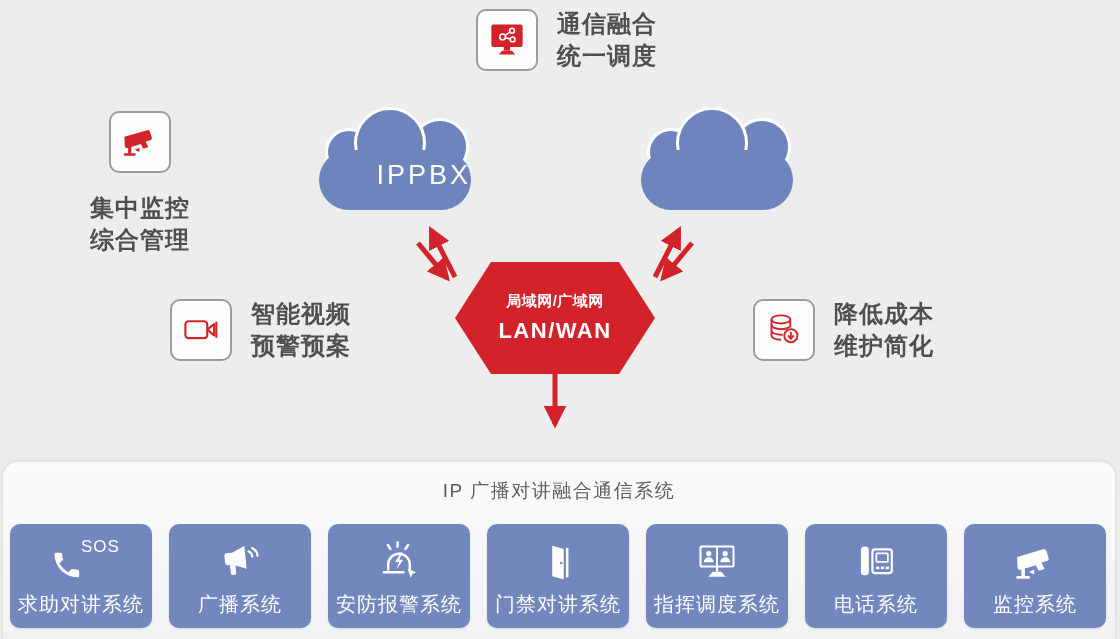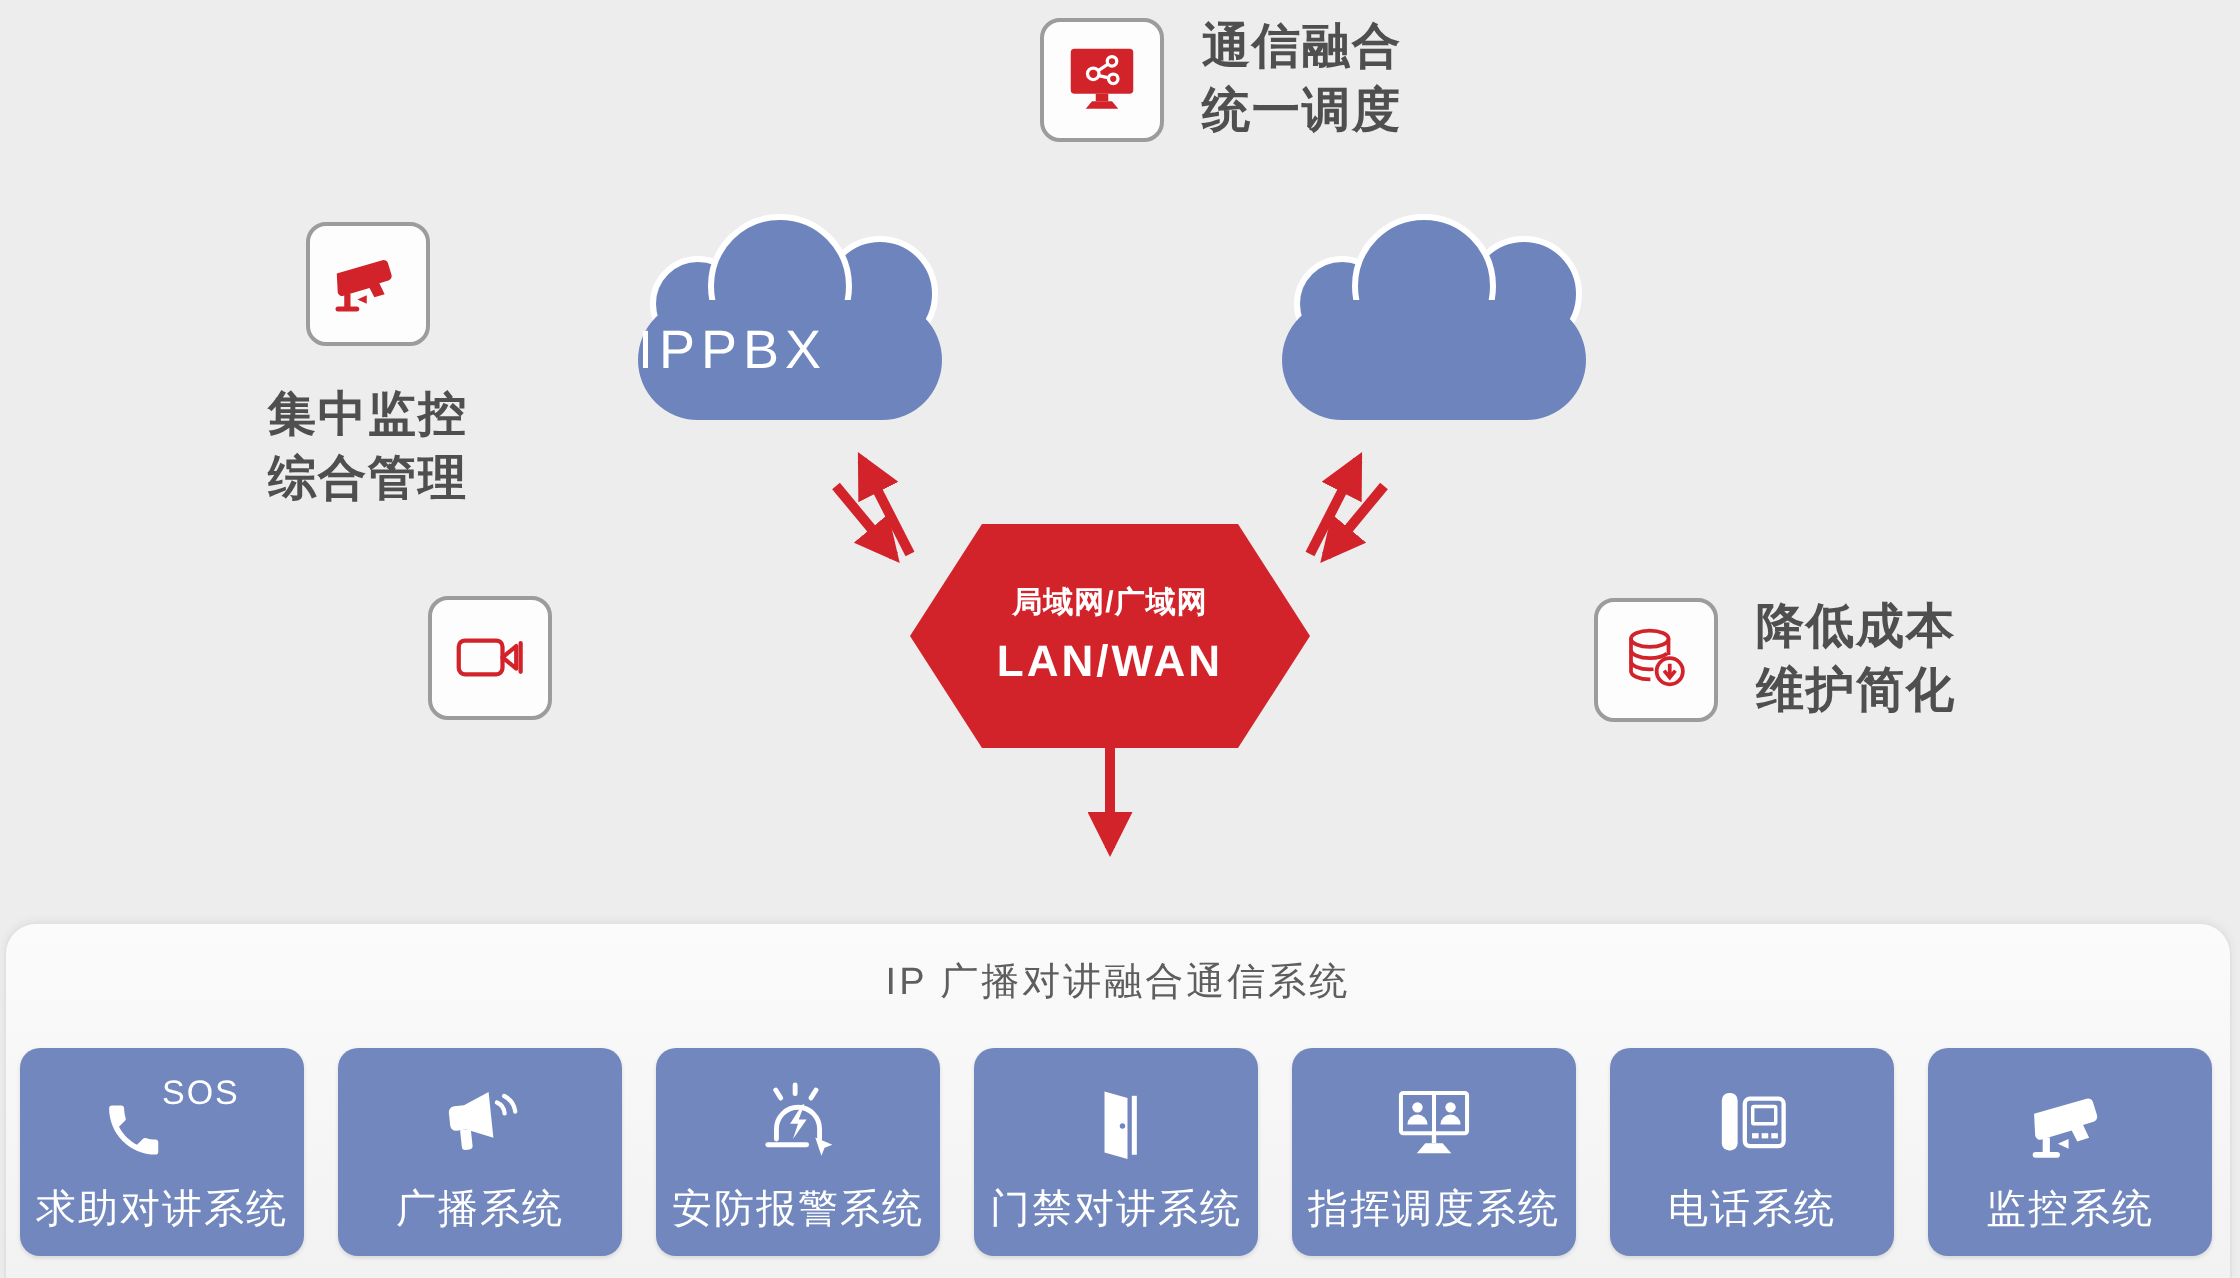--- a/index.html
+++ b/index.html
@@ -2,21 +2,21 @@
 <html><head>
 <meta charset="utf-8">
 <style>
   html,body{margin:0;padding:0;background:#dcdcdd;}
   .stage{
     position:relative;width:1120px;height:639px;overflow:hidden;
     background:#ededee;
     font-family:"Liberation Sans","DejaVu Sans",sans-serif;
   }
   
-  .feature{position:absolute;display:flex;align-items:center;gap:19px;margin-left:44px;}
+  .feature{position:absolute;display:flex;align-items:center;gap:19px;}
   .icon-box{
     width:62px;height:62px;box-sizing:border-box;flex:0 0 62px;
     border:2px solid #9c9c9c;border-radius:10px;background:#fdfdfd;
     display:flex;align-items:center;justify-content:center;color:#d2232a;
   }
   .icon-box svg{width:40px;height:40px;display:block;}
   .f-lines{font-size:24px;font-weight:bold;color:#4f4f4f;line-height:32px;letter-spacing:1px;}
   .feat-0{left:476px;top:8px;}
   .feat-1{left:90px;top:111px;flex-direction:column;}
   .feat-2{left:871px;top:111px;}
@@ -24,21 +24,21 @@
   .feat-4{left:753px;top:298px;}
   
   .cloud{position:absolute;width:152px;height:104px;}
   .cloud-0{left:319px;top:106px;}
   .cloud-1{left:641px;top:106px;}
   .bump{position:absolute;border-radius:50%;background:#6d84bd;border:3px solid #fff;box-sizing:border-box;}
   .b-left{width:48px;height:48px;left:6px;top:22px;z-index:1;}
   .b-right{width:58px;height:58px;left:92px;top:12px;z-index:1;}
   .b-mid{width:72px;height:72px;left:35px;top:1px;z-index:2;}
   .cloud-body{position:absolute;left:0;top:44px;width:152px;height:60px;border-radius:30px;background:#6d84bd;z-index:3;}
-  .cloud-text{position:absolute;z-index:4;left:0;width:100%;text-align:left;color:#fff;}
+  .cloud-text{position:absolute;z-index:4;left:0;width:100%;text-align:right;color:#fff;}
   .cloud-0 .cloud-text{top:54px;font-size:27px;letter-spacing:3px;}
   .cloud-1 .cloud-text{top:44px;line-height:27px;}
   .cloud-1 .ct-l1{font-size:21px;letter-spacing:1px;}
   .cloud-1 .ct-l2{font-size:23px;letter-spacing:2px;}
   
   .hex{
     position:absolute;left:455px;top:262px;width:200px;height:112px;background:#d2232a;
     clip-path:polygon(0% 50%,18% 0%,82% 0%,100% 50%,82% 100%,18% 100%);
     display:flex;flex-direction:column;align-items:center;justify-content:center;
     color:#fff;font-weight:bold;text-align:center;
@@ -127,20 +127,24 @@
   <div class="feature feat-3">
     <div class="icon-box">
       <svg viewBox="0 0 64 64">
         <g fill="none" stroke="currentColor" stroke-width="3.4" stroke-linejoin="round">
           <rect x="7" y="18" width="35" height="27" rx="5"></rect>
           <path d="M42 31.5 L53 22.5 V40.5 Z"></path>
           <line x1="56.5" y1="20" x2="56.5" y2="43" stroke-linecap="round"></line>
         </g>
       </svg>
     </div>
+    <div class="f-lines">
+      <div>智能视频</div>
+      <div>预警预案</div>
+    </div>
   </div>
 
   <div class="feature feat-4">
     <div class="icon-box">
       <svg viewBox="0 0 64 64">
         <g fill="none" stroke="currentColor" stroke-width="3">
           <ellipse cx="27" cy="15" rx="15" ry="6.5"></ellipse>
           <path d="M12 15 v26 c0 3.6 6.7 6.5 15 6.5 h0.5"></path>
           <path d="M42 15 v13"></path>
           <path d="M12 24 c0 3.6 6.7 6.5 15 6.5 c6 0 11.3 -1.5 13.8 -3.7"></path>

